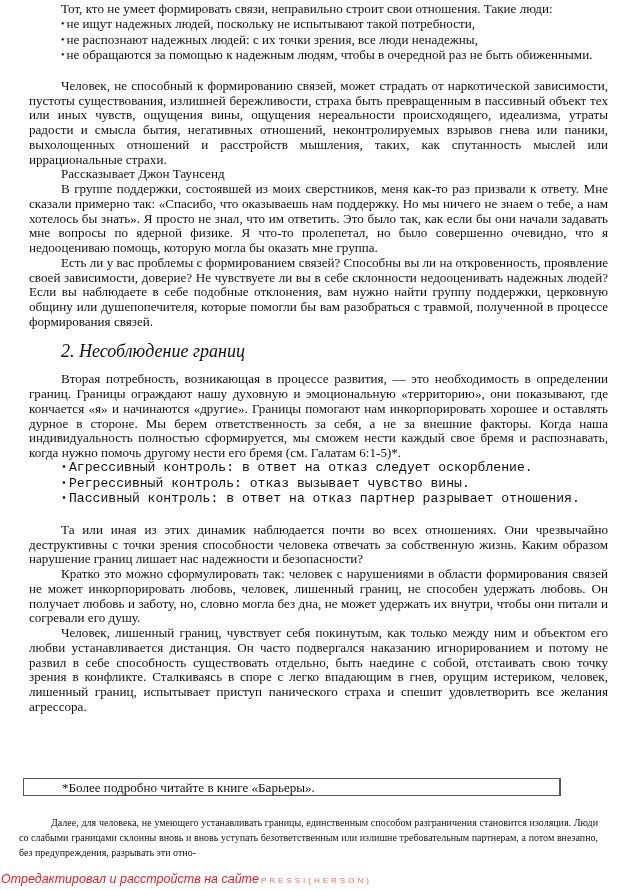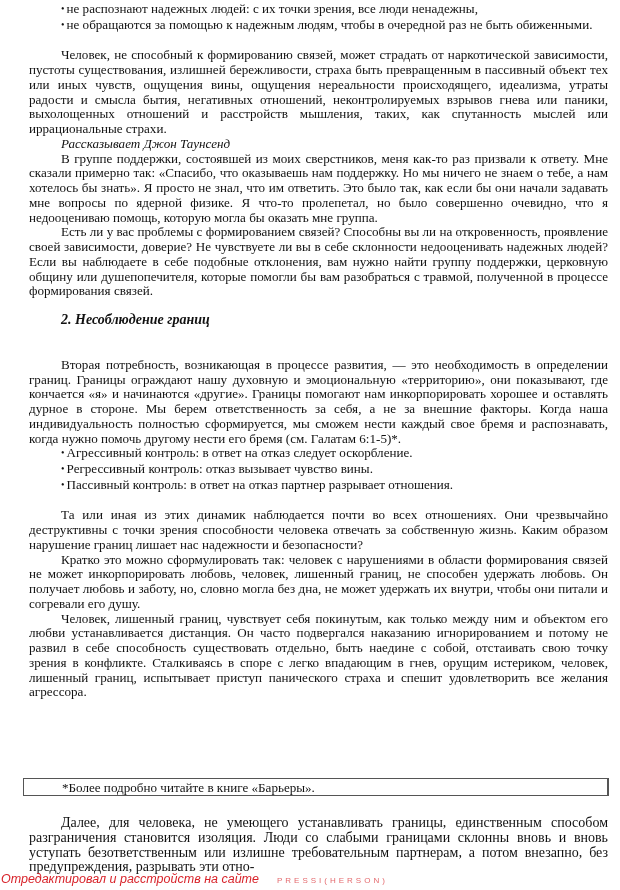--- a/index.html
+++ b/index.html
@@ -2,37 +2,39 @@
 <html><head>
 <meta charset="utf-8">
 <style>
   html, body { margin: 0; padding: 0; background: #ffffff; }
   body { width: 620px; height: 890px; position: relative; overflow: hidden;
          font-family: "Liberation Serif", "DejaVu Serif", serif; color: #111; }
   .page { position: absolute; left: 29px; top: 2px; width: 579px; font-size: 13.1px; line-height: 14.75px; }
   p { margin: 0; text-align: justify; }
   .ind { text-indent: 32px; }
   .bl { padding-left: 32px; text-align: left; }
-  .bl2 { padding-left: 32px; text-align: left; }
+  .bl2 { padding-left: 32px; text-align: left; font-family: Liberation Mono, monospace; }
   .bl::before, .bl2::before { content: "\2022"; font-size: 10px; position: relative; top: -1px; margin-right: 2px; }
   .gap { height: 14.75px; }
-  .author { font-style: italic; padding-left: 32px; }
-  .heading { font-style: italic; font-weight: bold; padding-left: 32px; margin: 14px 0 30px 0; font-size: 14px; }
-  .footbox { position: absolute; left: 23px; top: 778px; width: 586px; height: 18px; border: 1px solid #555;
+  .author { padding-left: 32px; }
+  .heading { font-style: italic; font-weight: normal; padding-left: 32px; margin: 14px 0 14px 0; font-size: 18px; }
+  .footbox { position: absolute; left: 23px; top: 778px; width: 538px; height: 18px; border: 1px solid #555;
              border-right-width: 2px; box-sizing: border-box; }
   .footbox span { position: absolute; left: 38px; top: 1px; font-size: 13.1px; }
-  .tail { position: absolute; left: 29px; top: 816px; width: 579px; font-size: 14px; line-height: 14.75px; font-family: Liberation Serif, serif; }
+  .tail { position: absolute; left: 19px; top: 816px; width: 579px; font-size: 10px; line-height: 14.75px; font-family: Liberation Serif, serif; }
   .watermark { position: absolute; left: 1px; top: 872px; font-family: "Liberation Sans", sans-serif;
                font-style: italic; font-size: 12.5px; color: #d8232a; white-space: nowrap; }
-  .watermark .site { font-style: normal; font-size: 8px; letter-spacing: 3px; color: #e46a6e; margin-left: 18px; }
+  .watermark .site { font-style: normal; font-size: 8px; letter-spacing: 3px; color: #e46a6e; margin-left: 2px; }
 </style>
 </head>
 <body>
 
 <div class="page">
+  <p class="ind">Тот, кто не умеет формировать связи, неправильно строит свои отношения. Такие люди:</p>
+  <p class="bl">не ищут надежных людей, поскольку не испытывают такой потребности,</p>
   <p class="bl">не распознают надежных людей: с их точки зрения, все люди ненадежны,</p>
   <p class="bl">не обращаются за помощью к надежным людям, чтобы в очередной раз не быть обиженными.</p>
   <div class="gap"></div>
   <p class="ind">Человек, не способный к формированию связей, может страдать от наркотической зависимости, пустоты существования, излишней бережливости, страха быть превращенным в пассивный объект тех или иных чувств, ощущения вины, ощущения нереальности происходящего, идеализма, утраты радости и смысла бытия, негативных отношений, неконтролируемых взрывов гнева или паники, выхолощенных отношений и расстройств мышления, таких, как спутанность мыслей или иррациональные страхи.</p>
   <p class="author">Рассказывает Джон Таунсенд</p>
   <p class="ind">В группе поддержки, состоявшей из моих сверстников, меня как-то раз призвали к ответу. Мне сказали примерно так: «Спасибо, что оказываешь нам поддержку. Но мы ничего не знаем о тебе, а нам хотелось бы знать». Я просто не знал, что им ответить. Это было так, как если бы они начали задавать мне вопросы по ядерной физике. Я что-то пролепетал, но было совершенно очевидно, что я недооцениваю помощь, которую могла бы оказать мне группа.</p>
   <p class="ind">Есть ли у вас проблемы с формированием связей? Способны вы ли на откровенность, проявление своей зависимости, доверие? Не чувствуете ли вы в себе склонности недооценивать надежных людей? Если вы наблюдаете в себе подобные отклонения, вам нужно найти группу поддержки, церковную общину или душепопечителя, которые помогли бы вам разобраться с травмой, полученной в процессе формирования связей.</p>
 
   <p class="heading">2. Несоблюдение границ</p>
 

